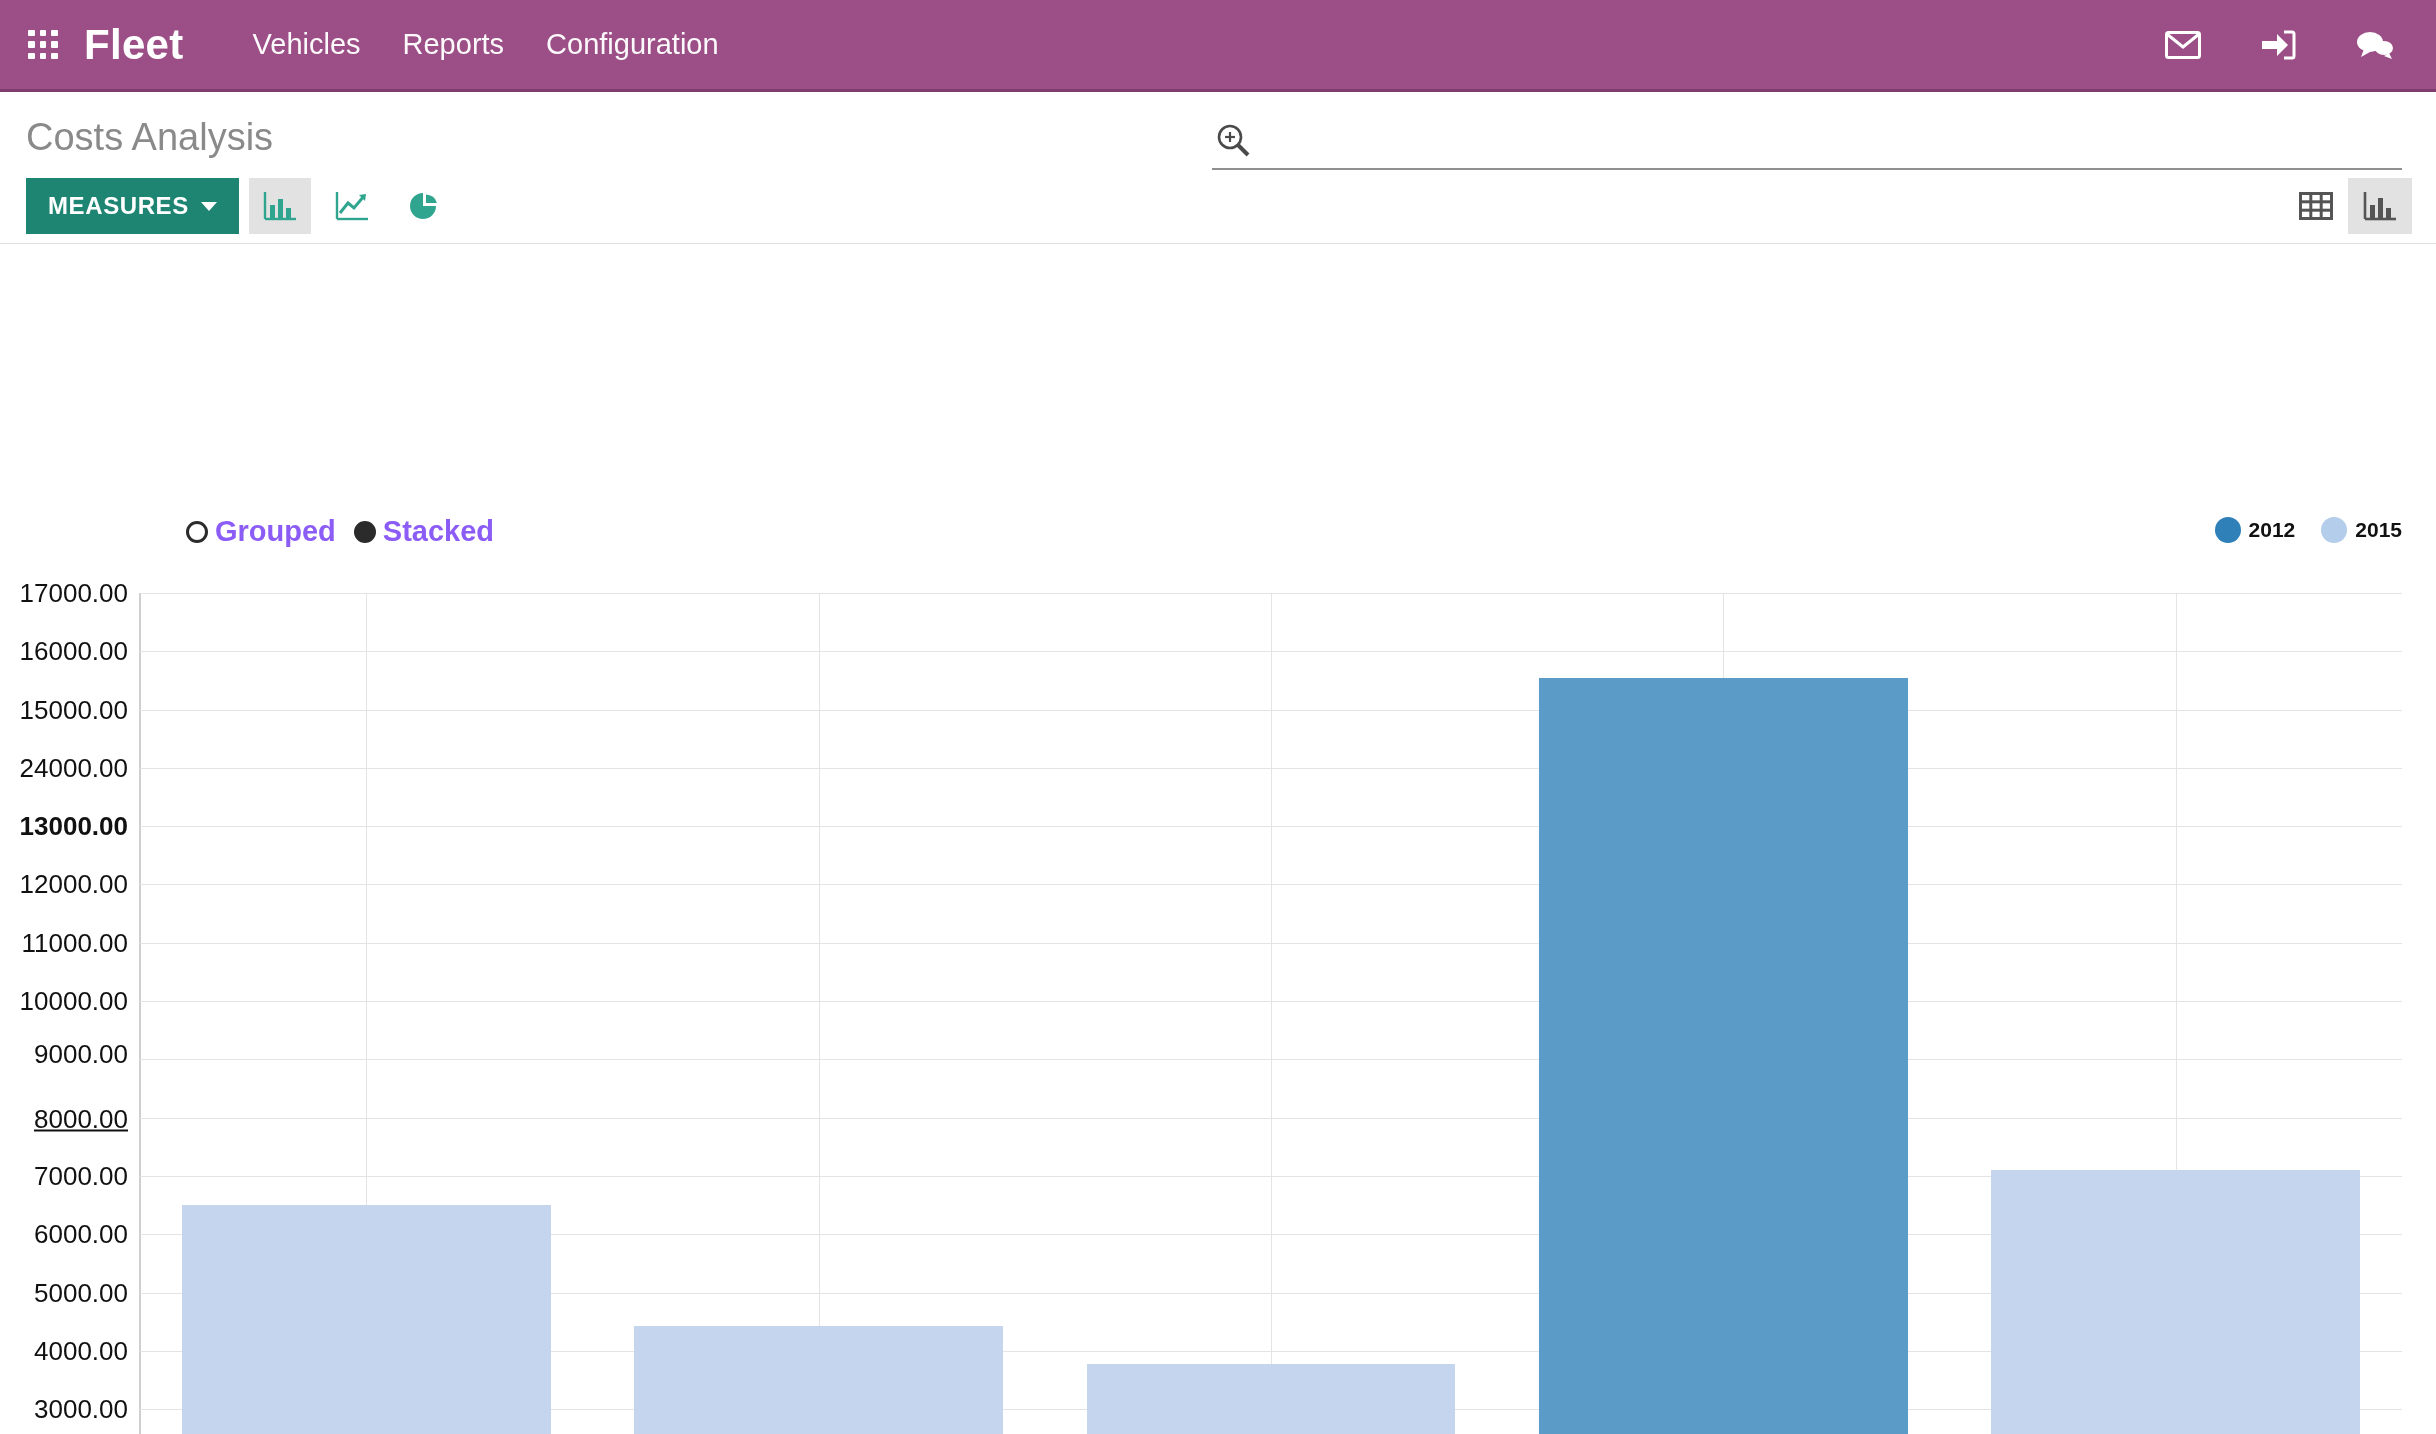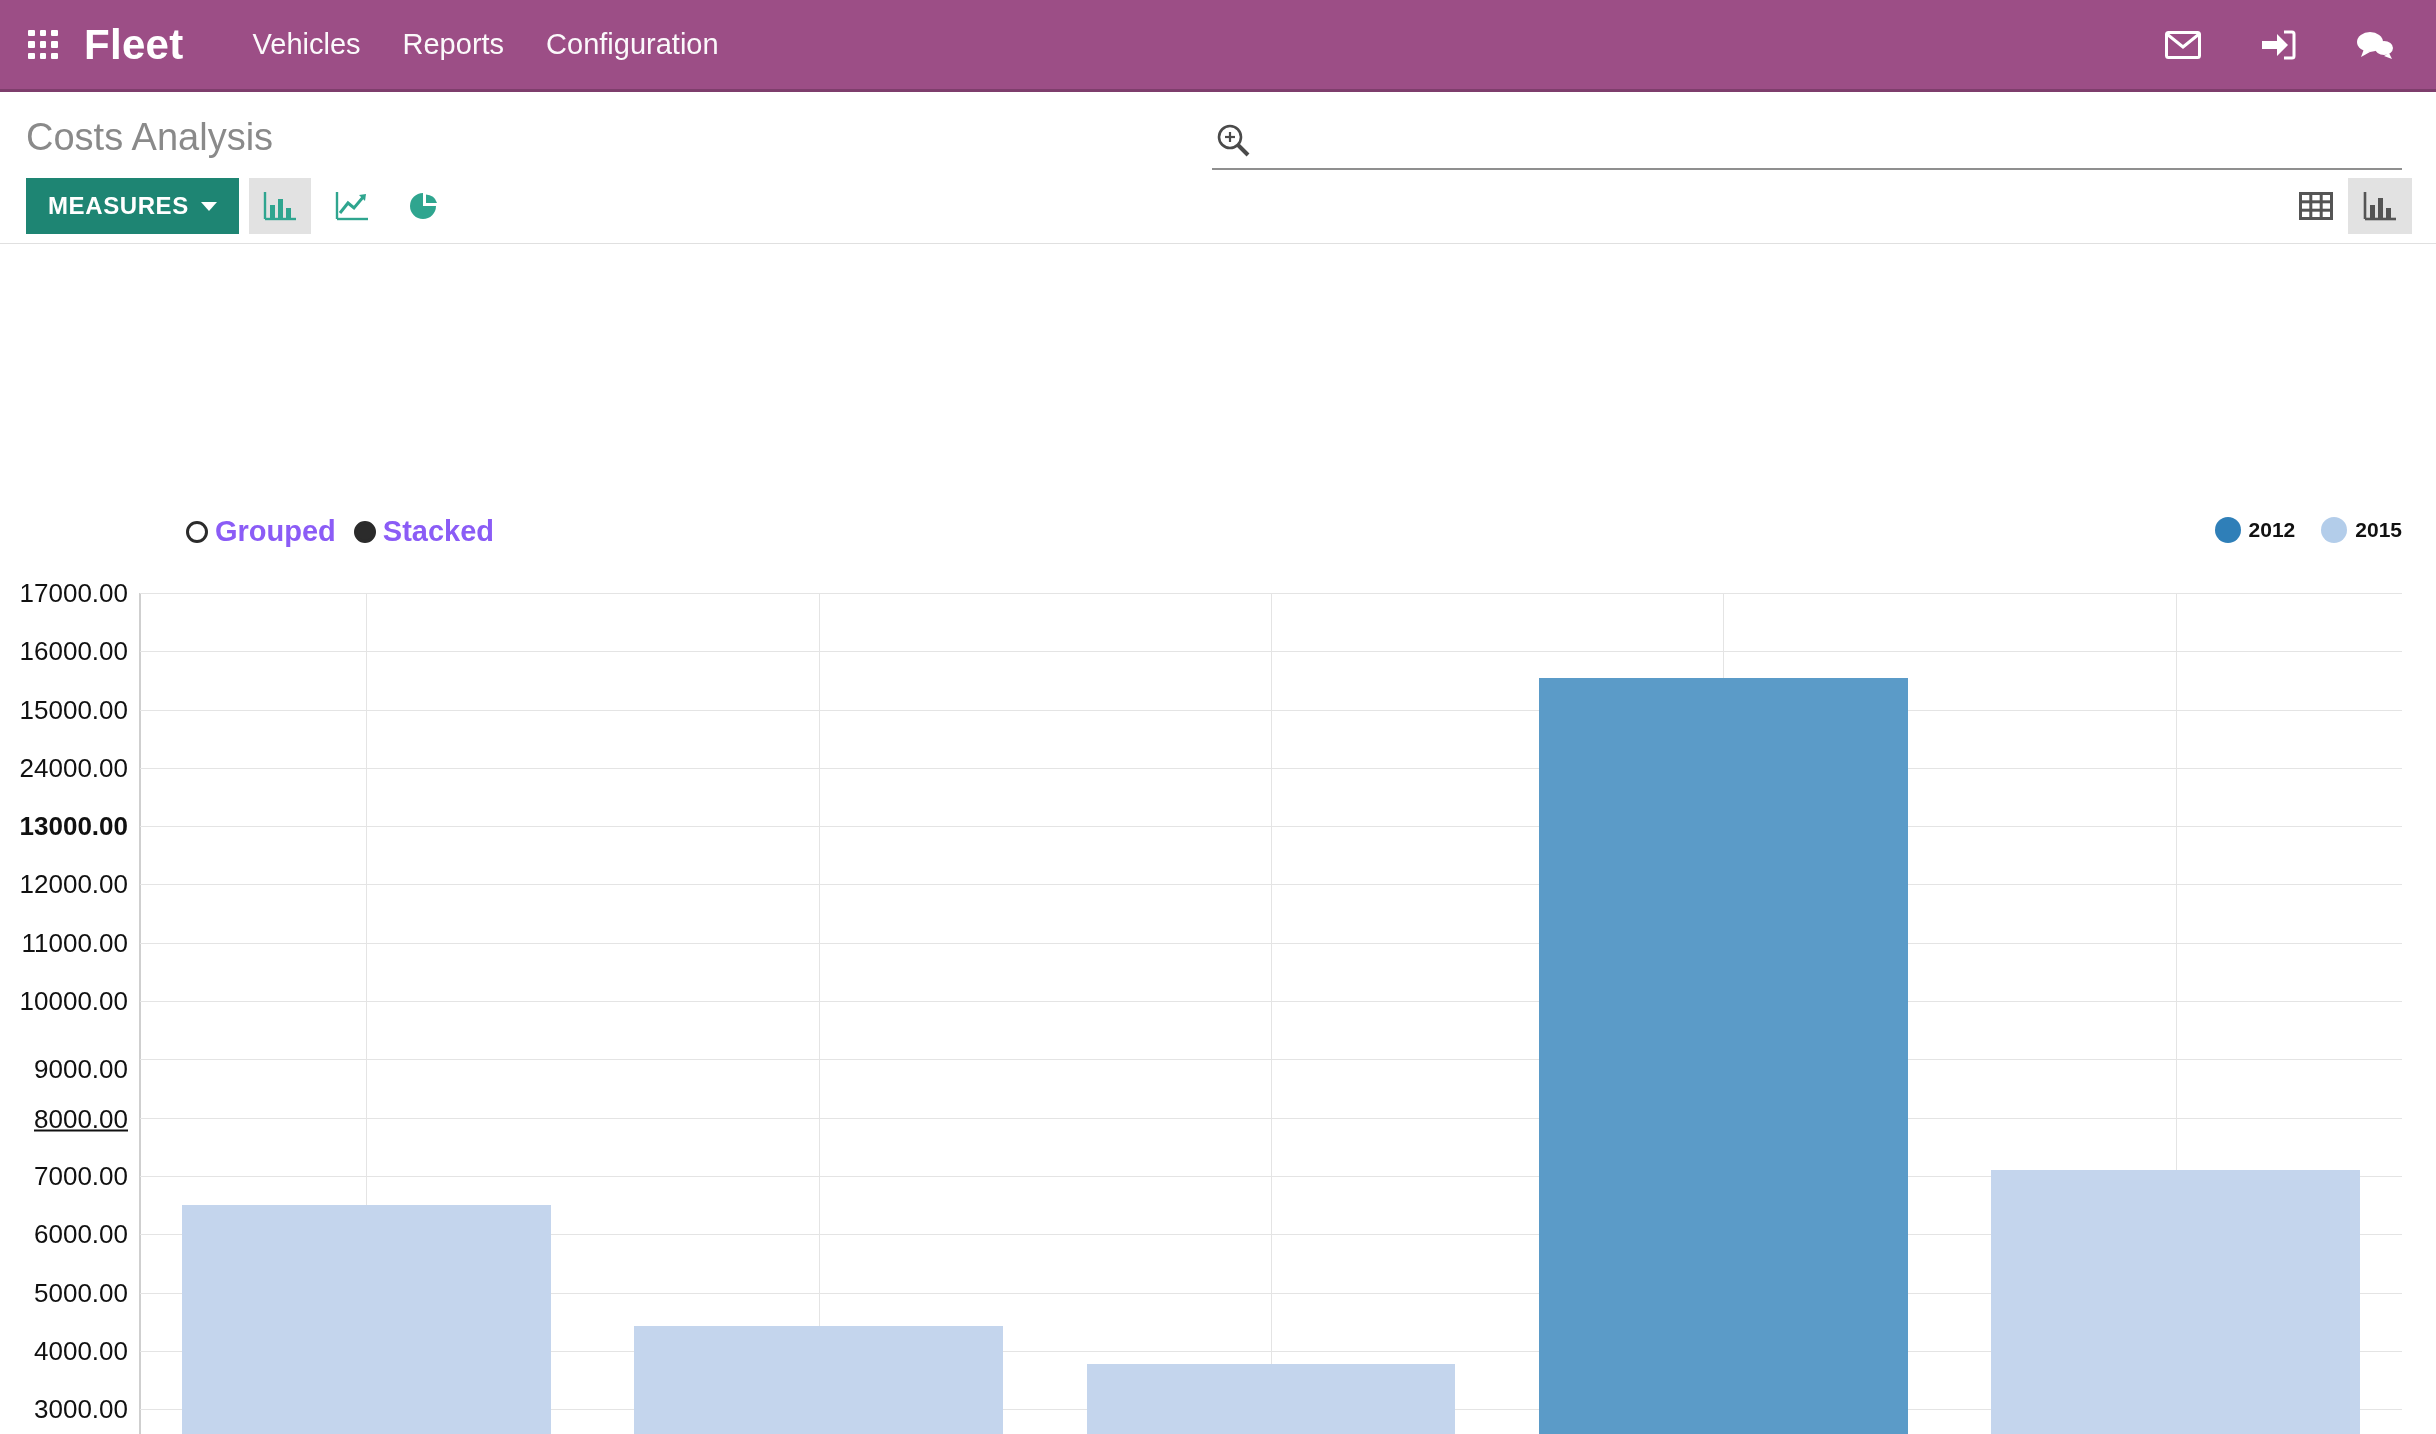--- a/index.html
+++ b/index.html
@@ -231,21 +231,21 @@
       <div class="ytick" style="top: 174.882px;">24000.00</div>
       <div class="gridline" style="top: 233.176px;"></div>
       <div class="ytick" style="top: 233.176px; font-weight: bold;">13000.00</div>
       <div class="gridline" style="top: 291.471px;"></div>
       <div class="ytick" style="top: 291.471px;">12000.00</div>
       <div class="gridline" style="top: 349.765px;"></div>
       <div class="ytick" style="top: 349.765px;">11000.00</div>
       <div class="gridline" style="top: 408.059px;"></div>
       <div class="ytick" style="top: 408.059px;">10000.00</div>
       <div class="gridline" style="top: 466.353px;"></div>
-      <div class="ytick" style="top: 476px; margin-left: 23px;">9000.00</div>
+      <div class="ytick" style="top: 461px; margin-left: 23px;">9000.00</div>
       <div class="gridline" style="top: 524.647px;"></div>
       <div class="ytick" style="top: 526px; text-decoration: underline;">8000.00</div>
       <div class="gridline" style="top: 582.941px;"></div>
       <div class="ytick" style="top: 582.941px;">7000.00</div>
       <div class="gridline" style="top: 641.235px;"></div>
       <div class="ytick" style="top: 641.235px;">6000.00</div>
       <div class="gridline" style="top: 699.529px;"></div>
       <div class="ytick" style="top: 699.529px;">5000.00</div>
       <div class="gridline" style="top: 757.824px;"></div>
       <div class="ytick" style="top: 757.824px;">4000.00</div>

